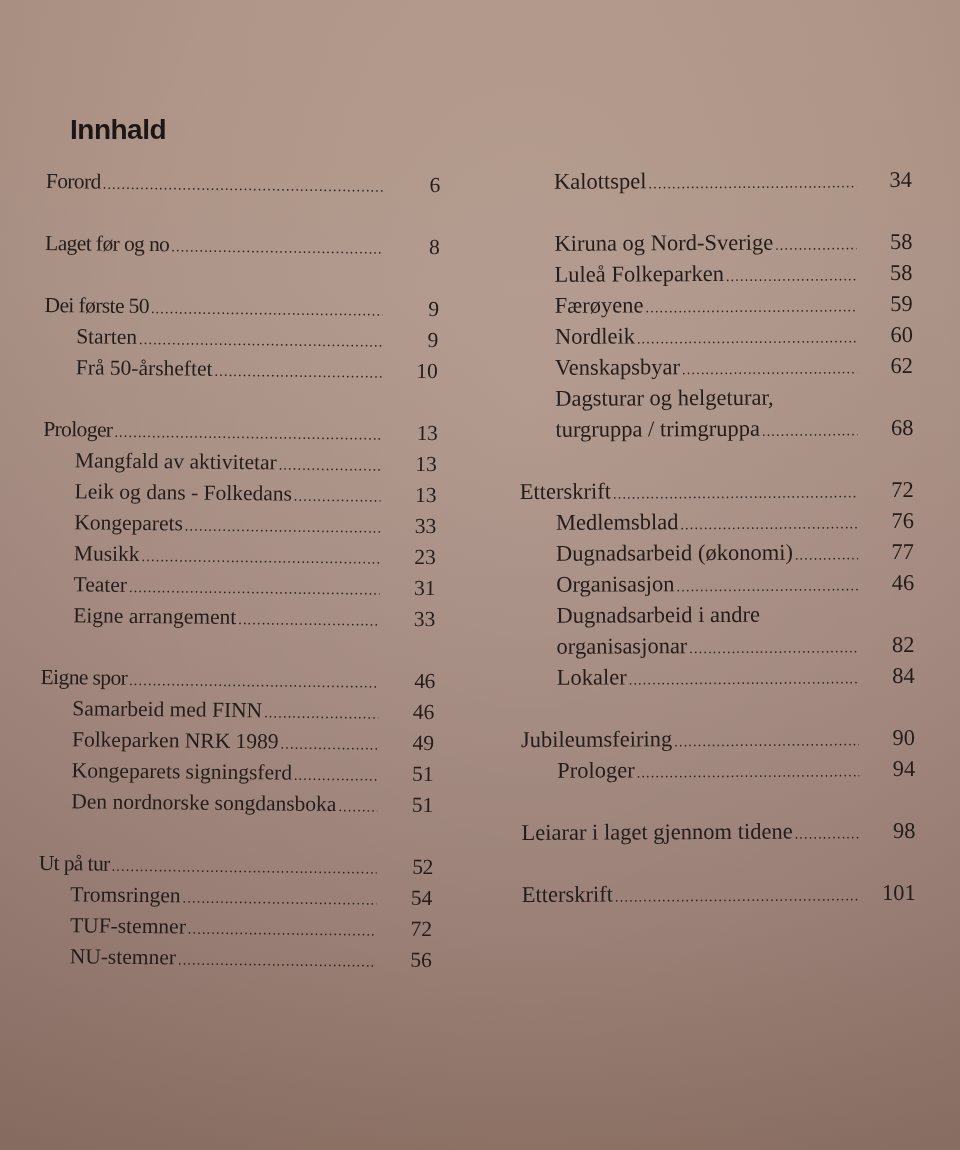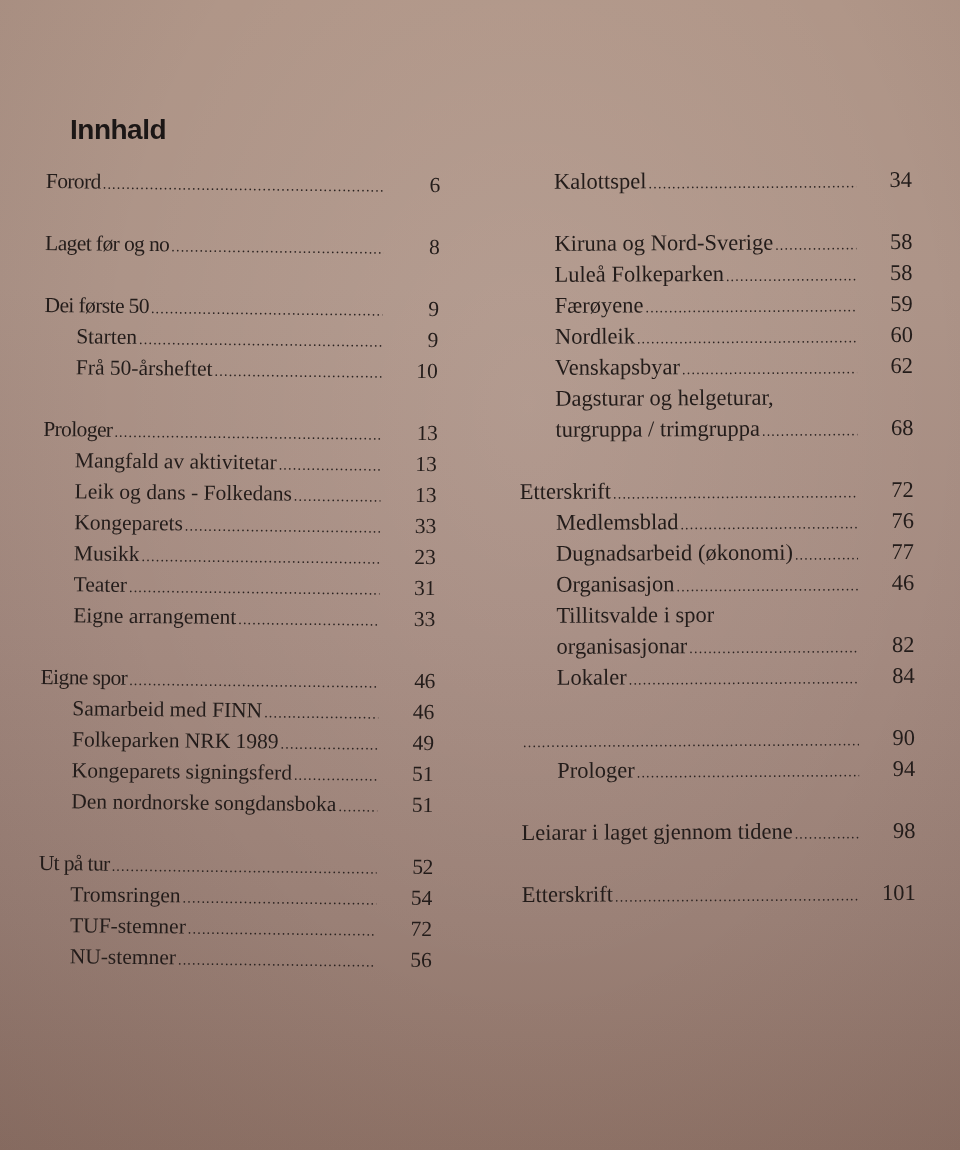--- a/index.html
+++ b/index.html
@@ -225,36 +225,37 @@
     <span class="label">Dugnadsarbeid (økonomi)</span>
     <span class="dots"></span>
     <span class="page">77</span>
   </div>
     <div class="entry level-1 right">
     <span class="label">Organisasjon</span>
     <span class="dots"></span>
     <span class="page">46</span>
   </div>
     <div class="entry level-1 right noline">
-    <span class="label">Tillitsvalde i spor</span>
+    <span class="label">Dugnadsarbeid i andre</span>
     <span class="dots none"></span>
     <span class="page"></span>
   </div>
     <div class="entry level-1 right">
     <span class="label">organisasjonar</span>
     <span class="dots"></span>
     <span class="page">82</span>
   </div>
     <div class="entry level-1 right">
     <span class="label">Lokaler</span>
     <span class="dots"></span>
     <span class="page">84</span>
   </div>
     <div class="gap-sm"></div>
     <div class="entry level-0 top right">
+    <span class="label">Jubileumsfeiring</span>
     <span class="dots"></span>
     <span class="page">90</span>
   </div>
     <div class="entry level-1 right">
     <span class="label">Prologer</span>
     <span class="dots"></span>
     <span class="page">94</span>
   </div>
     <div class="gap-sm"></div>
     <div class="entry level-0 top right">

